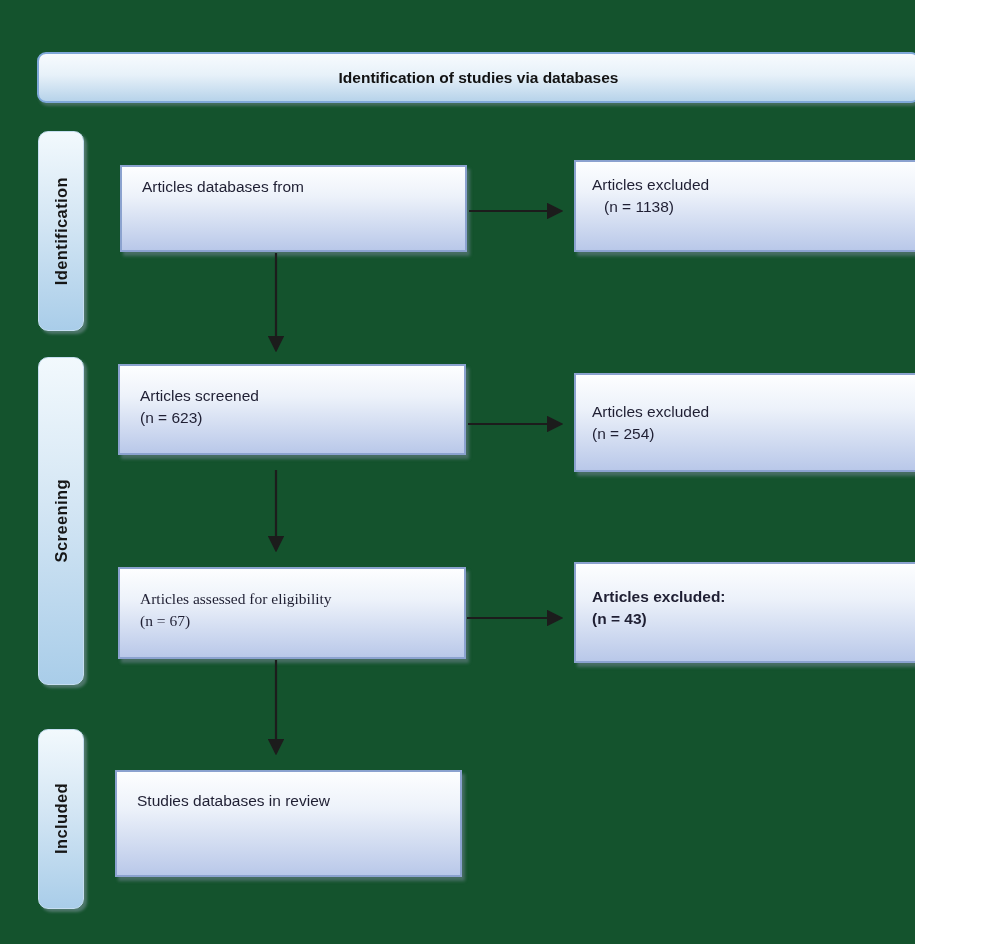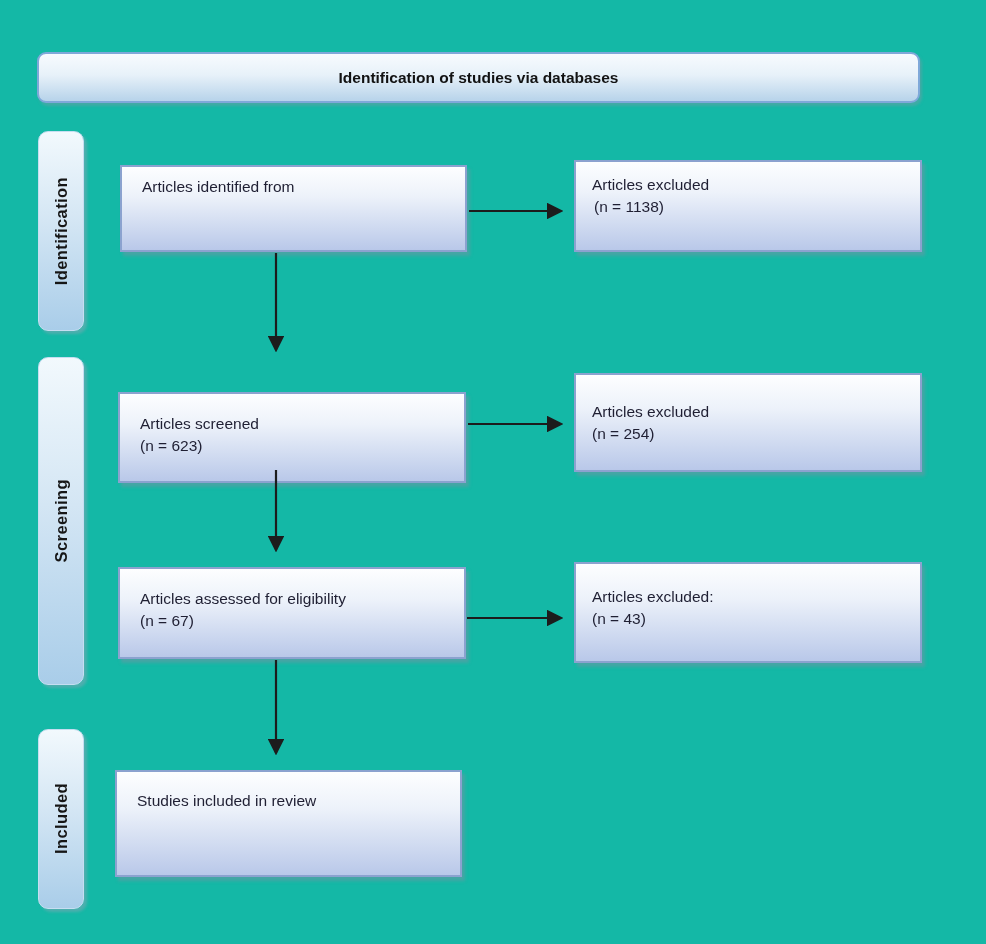--- a/index.html
+++ b/index.html
@@ -3,21 +3,21 @@
 <meta charset="utf-8">
 <style>
   :root{
     --banner-border:#7fa8d9;
     --box-border:#8ba2cf;
     --arrow:#1c1c1c;
     --text:#1f1f33;
   }
   html,body{margin:0;padding:0;background:#ffffff;}
   body{font-family:"Liberation Sans","DejaVu Sans",sans-serif;color:var(--text);}
-  .canvas{position:relative;width:986px;height:944px;background:#14b8a6;overflow:hidden;}
+  .canvas{position:relative;width:915px;height:944px;background:#14532d;overflow:hidden;}
 
   
   .banner{
     position:absolute;left:37px;top:52px;width:883px;height:51px;
     box-sizing:border-box;border:2px solid var(--banner-border);border-radius:9px;
     background:linear-gradient(180deg,#f7fbfe 0%,#e7f1f9 45%,#b7d3ea 100%);
     box-shadow:2px 3px 3px rgba(140,150,165,0.40);
     display:flex;align-items:center;justify-content:center;
     font-weight:bold;font-size:15.5px;color:#121212;
   }
@@ -41,30 +41,30 @@
 
   
   .box{
     position:absolute;box-sizing:border-box;
     border:2px solid var(--box-border);
     background:linear-gradient(180deg,#fdfeff 0%,#edf2fa 35%,#b9c8e9 100%);
     box-shadow:3px 4px 3px rgba(130,142,165,0.45);
     font-size:15.5px;line-height:22px;color:var(--text);
   }
   .box .l2.indent-lg{margin-left:36px;}
-  .box .l2.indent-sm{margin-left:2px;}
+  .box .l2.indent-sm{margin-left:12px;}
 
   .box-b1{left:120px;top:165px;width:347px;height:87px;padding:9px 12px 0 20px;}
-  .box-b2{left:118px;top:392px;width:348px;height:91px;padding:19px 12px 0 20px;}
-  .box-b3{left:118px;top:567px;width:348px;height:92px;padding:19px 12px 0 20px;}
+  .box-b2{left:118px;top:364px;width:348px;height:91px;padding:19px 12px 0 20px;}
+  .box-b3{left:118px;top:567px;width:348px;height:92px;padding:19px 12px 0 20px;font-family:Liberation Serif, serif;}
   .box-b4{left:115px;top:770px;width:347px;height:107px;padding:18px 12px 0 20px;}
 
   .box-r1{left:574px;top:160px;width:348px;height:92px;padding:12px 12px 0 16px;}
   .box-r2{left:574px;top:373px;width:348px;height:99px;padding:26px 12px 0 16px;}
-  .box-r3{left:574px;top:562px;width:348px;height:101px;padding:22px 12px 0 16px;}
+  .box-r3{left:574px;top:562px;width:348px;height:101px;padding:22px 12px 0 16px;font-weight:bold;}
 
   
   .arrows{position:absolute;left:0;top:0;width:986px;height:944px;pointer-events:none;}
 </style>
 </head>
 <body>
 
 <div class="canvas">
 
   <div class="banner">
@@ -75,32 +75,32 @@
     <span class="vtext">Identification</span>
   </div>
   <div class="stage stage-screening">
     <span class="vtext">Screening</span>
   </div>
   <div class="stage stage-included">
     <span class="vtext">Included</span>
   </div>
 
   <div class="box box-b1">
-    <div class="l1">Articles identified from</div>
+    <div class="l1">Articles databases from</div>
   </div>
   <div class="box box-b2">
     <div class="l1">Articles screened</div>
     <div class="l2">(n = 623)</div>
   </div>
   <div class="box box-b3">
     <div class="l1">Articles assessed for eligibility</div>
     <div class="l2">(n = 67)</div>
   </div>
   <div class="box box-b4">
-    <div class="l1">Studies included in review</div>
+    <div class="l1">Studies databases in review</div>
   </div>
 
   <div class="box box-r1">
     <div class="l1">Articles excluded</div>
     <div class="l2 indent-sm">(n = 1138)</div>
   </div>
   <div class="box box-r2">
     <div class="l1">Articles excluded</div>
     <div class="l2">(n = 254)</div>
   </div>

